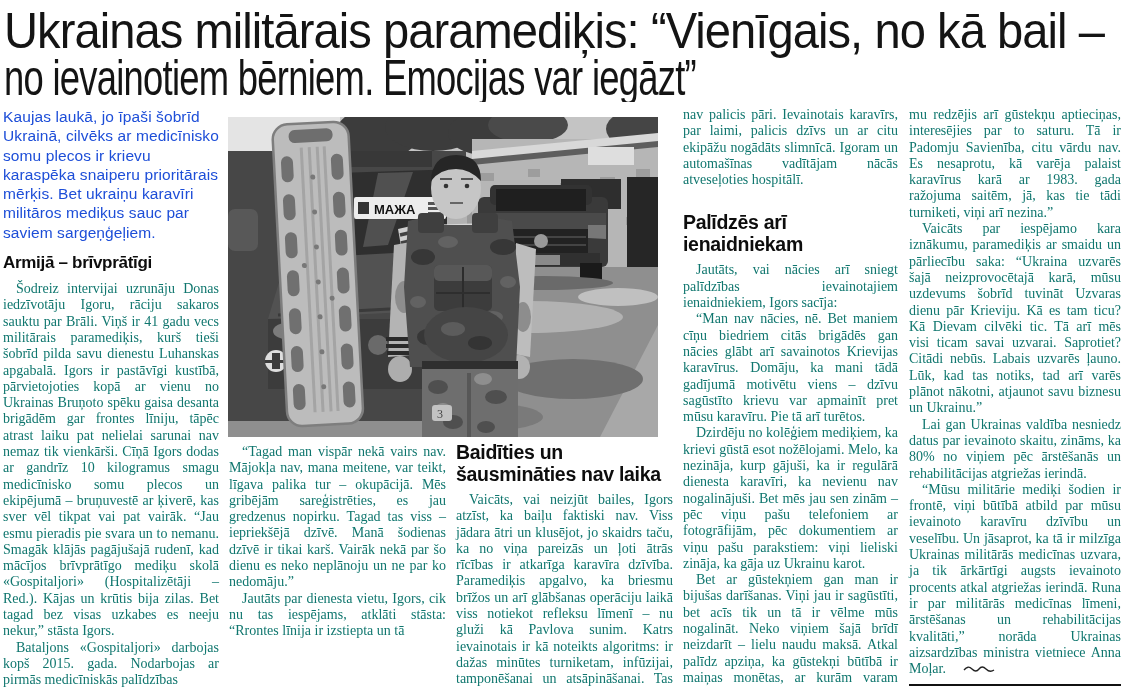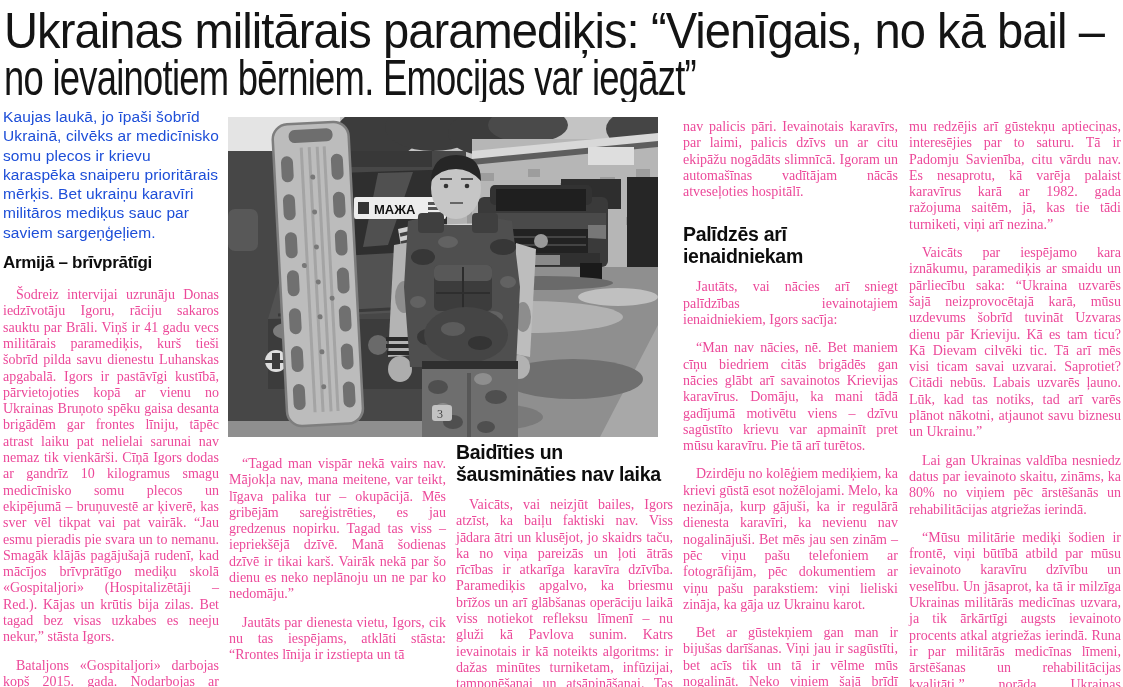--- a/index.html
+++ b/index.html
@@ -10,21 +10,21 @@
     font-family:"Liberation Serif", serif;
   }
   .headline-svg { position:absolute; left:0; top:0; }
   .headline-svg text {
     font-family:"Liberation Sans", sans-serif;
     font-weight:400; fill:#141414; letter-spacing:-1px;
   }
   .col { position:absolute; text-align:justify; }
   .col p {
     font-size:14px; line-height:16.3px; text-indent:13px;
-    font-family:"Liberation Serif", serif; color:#ec4899;margin-top:12px;
+    font-family:"Liberation Serif", serif; color:#0f766e;
   }
   .col p.cont { text-indent:0; }
   .intro {
     font-family:"Liberation Sans", sans-serif;
     font-size:15.5px; line-height:19.3px; color:#1d4ed8;
     text-align:left; letter-spacing:0.1px;
   }
   h2.section {
     font-family:"Liberation Sans", sans-serif; font-weight:700;
     color:#0d0d0d; letter-spacing:-0.3px; text-align:left; text-indent:0;
@@ -289,21 +289,21 @@
   <div class="col" id="col4">
     <p class="cont">nav palicis pāri. Ievainotais karavīrs, par laimi, palicis dzīvs un ar citu ekipāžu nogādāts slimnīcā. Igoram un automašīnas vadītājam nācās atveseļoties hospitālī.</p>
     <h2 class="section">Palīdzēs arī ienaidniekam</h2>
     <p>Jautāts, vai nācies arī sniegt palīdzības ievainotajiem ienaidniekiem, Igors sacīja:</p>
     <p>“Man nav nācies, nē. Bet maniem cīņu biedriem citās brigādēs gan nācies glābt arī savainotos Krievijas karavīrus. Domāju, ka mani tādā gadījumā motivētu viens – dzīvu sagūstīto krievu var apmainīt pret mūsu karavīru. Pie tā arī turētos.</p>
     <p>Dzirdēju no kolēģiem mediķiem, ka krievi gūstā esot nožēlojami. Melo, ka nezināja, kurp gājuši, ka ir regulārā dienesta karavīri, ka nevienu nav nogalinājuši. Bet mēs jau sen zinām – pēc viņu pašu telefoniem ar fotogrāfijām, pēc dokumentiem ar viņu pašu parakstiem: viņi lieliski zināja, ka gāja uz Ukrainu karot.</p>
     <p>Bet ar gūstekņiem gan man ir bijušas darīšanas. Viņi jau ir sagūstīti, bet acīs tik un tā ir vēlme mūs nogalināt. Neko viņiem šajā brīdī neizdarīt – lielu naudu maksā. Atkal palīdz apziņa, ka gūstekņi būtībā ir maiņas monētas, ar kurām varam glābt savas armijas sagūstītos. Es-</p>
   </div>
 
   <div class="col" id="col5">
-    <p class="cont">mu redzējis arī gūstekņu aptieciņas, interesējies par to saturu. Tā ir Padomju Savienība, citu vārdu nav. Es nesaprotu, kā varēja palaist karavīrus karā ar 1982. gada ražojuma saitēm, jā, kas tie tādi turniketi, viņi arī nezina.”</p>
+    <p class="cont">mu redzējis arī gūstekņu aptieciņas, interesējies par to saturu. Tā ir Padomju Savienība, citu vārdu nav. Es nesaprotu, kā varēja palaist karavīrus karā ar 1983. gada ražojuma saitēm, jā, kas tie tādi turniketi, viņi arī nezina.”</p>
     <p>Vaicāts par iespējamo kara iznākumu, paramediķis ar smaidu un pārliecību saka: “Ukraina uzvarēs šajā neizprovocētajā karā, mūsu uzdevums šobrīd tuvināt Uzvaras dienu pār Krieviju. Kā es tam ticu? Kā Dievam cilvēki tic. Tā arī mēs visi ticam savai uzvarai. Saprotiet? Citādi nebūs. Labais uzvarēs ļauno. Lūk, kad tas notiks, tad arī varēs plānot nākotni, atjaunot savu biznesu un Ukrainu.”</p>
     <p>Lai gan Ukrainas valdība nesniedz datus par ievainoto skaitu, zināms, ka 80% no viņiem pēc ārstēšanās un rehabilitācijas atgriežas ierindā.</p>
     <p><span>“Mūsu militārie mediķi šodien ir frontē, viņi būtībā atbild par mūsu ievainoto karavīru dzīvību un veselību. Un jāsaprot, ka tā ir milzīga Ukrainas militārās medicīnas uzvara, ja tik ārkārtīgi augsts ievainoto procents atkal atgriežas ierindā. Runa ir par militārās medicīnas līmeni, ārstēšanas un rehabilitācijas kvalitāti,” norāda Ukrainas aizsardzības ministra vietniece Anna Moļar.</span><span class="endmark"><svg width="32" height="9" viewBox="0 0 32 9">
             <path d="M1 6 Q5 1 9 5 T16 5 T23 5 T31 6" stroke="#222" stroke-width="1.3" fill="none"></path>
           </svg></span></p>
     <div class="byline-block">
       <div class="byline-rule"></div>
 
     </div>
   </div>

